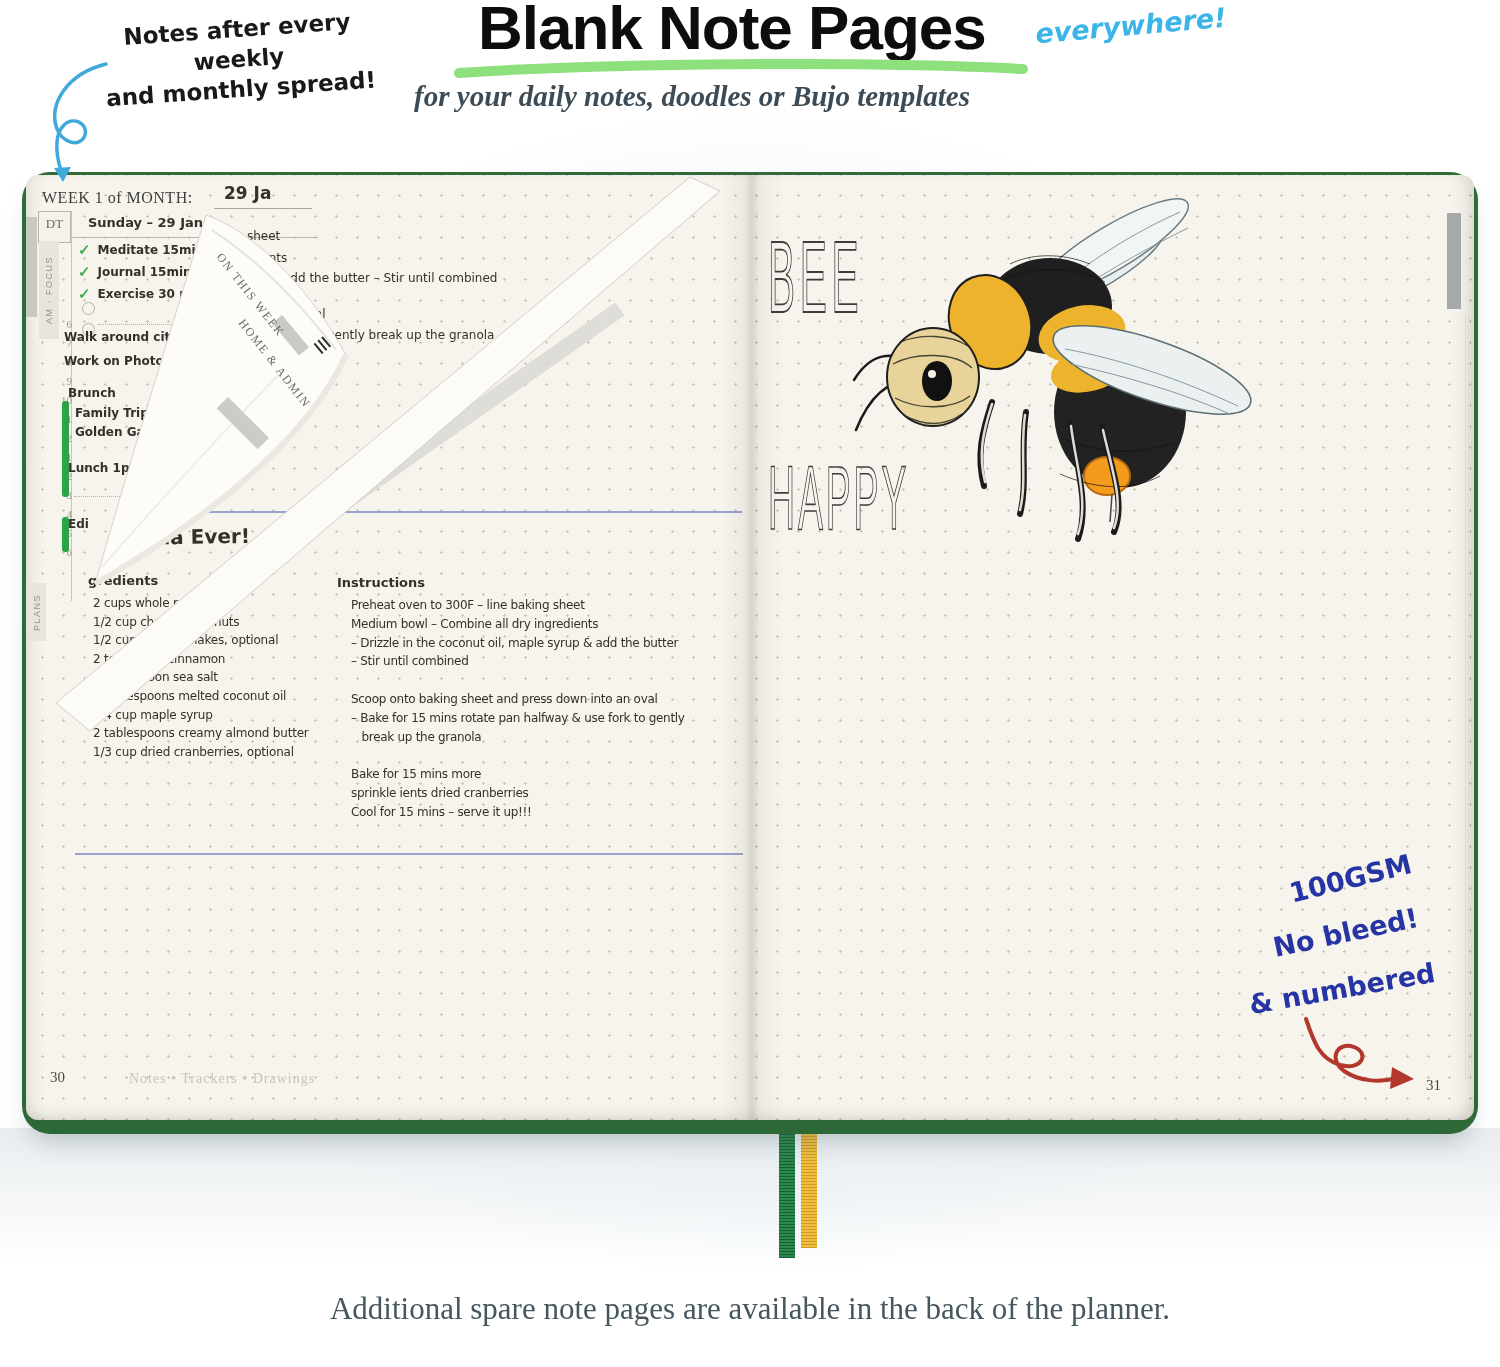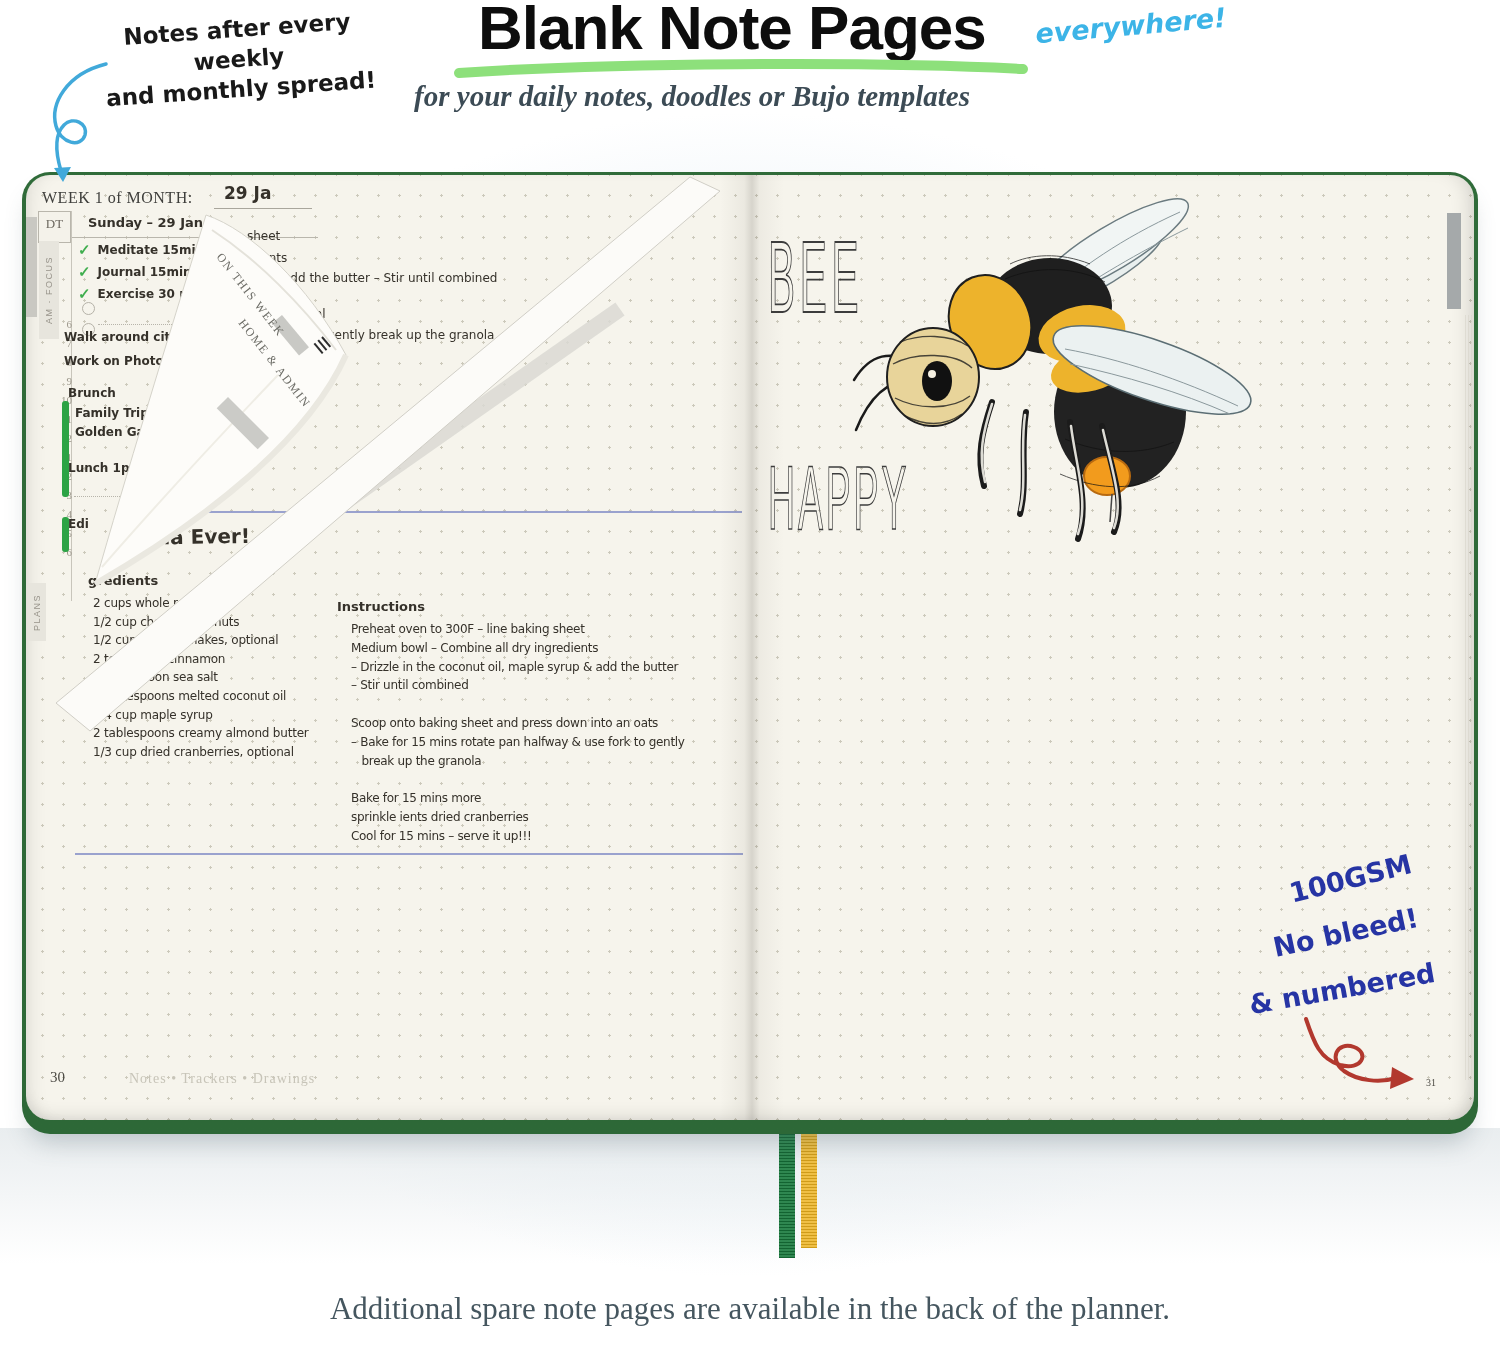--- a/index.html
+++ b/index.html
@@ -35,21 +35,21 @@
 
   
   .book { position:absolute; left:22px; top:172px; width:1456px; height:962px;
     background:linear-gradient(180deg,#38754040,#2d6837); background-color:#2d6837;
     border-radius:28px; z-index:2;
     box-shadow:0 16px 24px -8px rgba(70,90,100,.28); }
   .pages { position:absolute; left:4px; top:3px; right:4px; bottom:14px;
     background-color:#f6f4ec;
     background-image:radial-gradient(circle,#ccc9bb 1.1px,rgba(0,0,0,0) 1.4px);
     background-size:21px 21px; background-position:6px 10px;
-    border-radius:24px; overflow:hidden;
+    border-radius:12px; overflow:hidden;
     box-shadow:inset -16px 0 20px -12px rgba(0,0,0,.14),
                inset 16px 0 20px -14px rgba(0,0,0,.10),
                inset 0 -12px 18px -10px rgba(0,0,0,.12); }
   .gutter { position:absolute; left:694px; top:0; width:64px; height:100%;
     background:linear-gradient(90deg,rgba(0,0,0,0) 0%,rgba(90,85,70,.07) 38%,
       rgba(60,55,45,.17) 50%,rgba(90,85,70,.06) 62%,rgba(0,0,0,0) 100%); z-index:4; }
   .tab-right { position:absolute; left:1421px; top:38px; width:14px; height:96px;
     background:#a5a9aa; z-index:5; }
   .tab-left { position:absolute; left:0; top:42px; width:11px; height:100px;
     background:#c9c8c2; z-index:5; }
@@ -97,38 +97,38 @@
 
   
   .frag { position:absolute; font-size:12px; z-index:2; white-space:nowrap; }
   .blue-line { position:absolute; height:2px; background:#8a93c9; opacity:.85; z-index:1; }
   .recipe-title { position:absolute; left:86px; top:350px; font-size:20px; font-weight:700;
     transform:rotate(-1deg); z-index:2; }
   .ing { position:absolute; left:62px; top:398px; z-index:2; }
   .ing-head, .inst-head { font-size:13px; font-weight:700; margin-bottom:6px; }
   .ing-line { font-size:12px; line-height:18.6px; letter-spacing:-.2px; white-space:pre;
     padding-left:5px; min-height:18.6px; }
-  .inst { position:absolute; left:311px; top:400px; z-index:2;margin-top:24px; }
+  .inst { position:absolute; left:311px; top:400px; z-index:2; }
   .inst-line { font-size:12px; line-height:18.8px; letter-spacing:-.3px; white-space:pre;
     padding-left:14px; min-height:18.8px; }
   .pg-left { position:absolute; left:24px; top:894px; font-family:"Liberation Serif",serif;
     font-size:15px; color:#4c4a44; z-index:2; }
   .pg-sections { position:absolute; left:58px; top:896px; font-family:"Liberation Serif",serif;
     font-size:14px; letter-spacing:1px; color:#c7c4b8; z-index:2;margin-left:45px; }
 
   
   .bee-svg { position:absolute; left:734px; top:9px; z-index:2; }
   .note-blue { position:absolute; font-size:27px; font-weight:700; color:#2634a4;
     font-family:"DejaVu Sans",sans-serif; z-index:2; white-space:nowrap; }
   .nb1 { left:1262px; top:688px; transform:rotate(-14deg); }
   .nb2 { left:1246px; top:742px; transform:rotate(-12deg); }
   .nb3 { left:1222px; top:798px; transform:rotate(-10deg); }
   .red-arrow { position:absolute; left:1262px; top:838px; z-index:2; }
   .pg-right { position:absolute; left:1400px; top:902px; font-family:"Liberation Serif",serif;
-    font-size:10px; color:#4c4a44; z-index:2; }
+    font-size:15px; color:#4c4a44; z-index:2; }
 
   
   .ribbon { position:absolute; width:16px; z-index:1; }
   .ribbon-green { left:779px; top:1120px; height:138px; background:#17793c;
     background-image:repeating-linear-gradient(0deg,rgba(0,0,0,.18) 0 1px,rgba(255,255,255,.10) 1px 3px); }
   .ribbon-yellow { left:801px; top:1120px; height:128px; background:#ecb11c;
     background-image:repeating-linear-gradient(0deg,rgba(0,0,0,.12) 0 1px,rgba(255,255,255,.18) 1px 3px); }
 
   
   .caption { position:absolute; left:0; top:1288px; width:1500px; text-align:center;
@@ -275,21 +275,21 @@
 
     <div class="inst">
       <div class="inst-head hand">Instructions</div>
       <div>
 
       <div class="inst-line hand">Preheat oven to 300F – line baking sheet</div>
           <div class="inst-line hand">Medium bowl – Combine all dry ingredients</div>
           <div class="inst-line hand">– Drizzle in the coconut oil, maple syrup &amp; add the butter</div>
           <div class="inst-line hand">– Stir until combined</div>
           <div class="inst-line hand"></div>
-          <div class="inst-line hand">Scoop onto baking sheet and press down into an oats</div>
+          <div class="inst-line hand">Scoop onto baking sheet and press down into an oval</div>
           <div class="inst-line hand">– Bake for 15 mins rotate pan halfway &amp; use fork to gently</div>
           <div class="inst-line hand">   break up the granola</div>
           <div class="inst-line hand"></div>
           <div class="inst-line hand">Bake for 15 mins more</div>
           <div class="inst-line hand">sprinkle ients dried cranberries</div>
           <div class="inst-line hand">Cool for 15 mins – serve it up!!!</div>
         </div>
     </div>
 
     <div class="pg-left">30</div>

